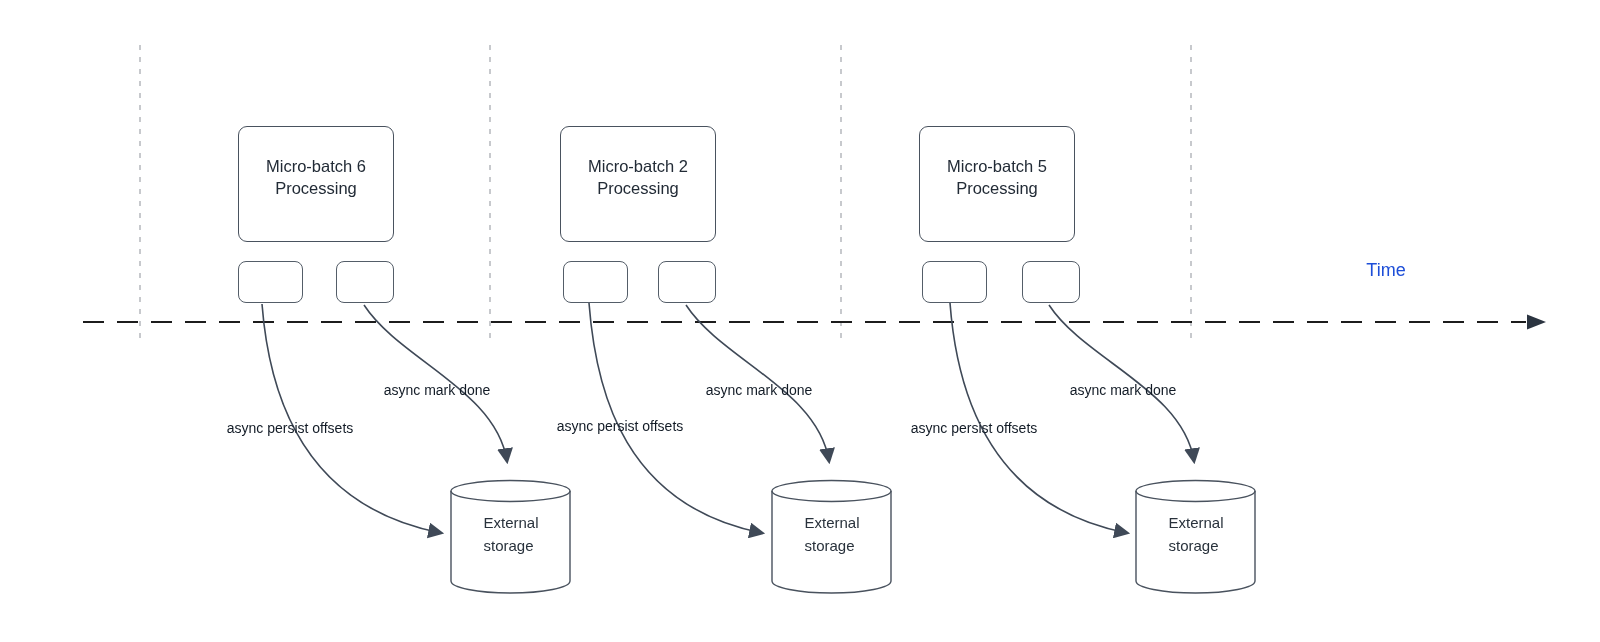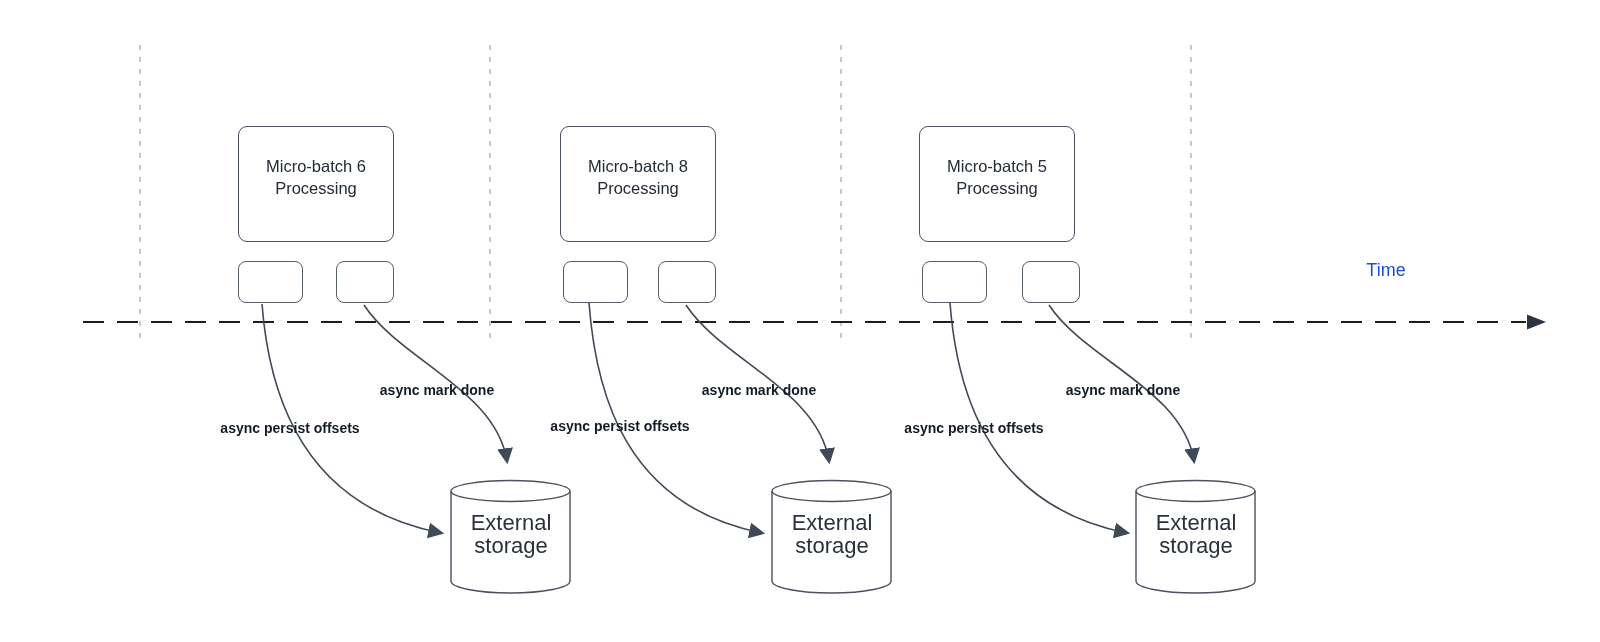--- a/index.html
+++ b/index.html
@@ -35,31 +35,31 @@
     border-radius:8px;
     background:#ffffff;
     box-sizing:border-box;
   }
   .mini-left{width:65px;}
   .mini-right{width:58px;}
   .curve-label{
     position:absolute;
     transform:translateX(-50%);
     font-size:14px;
-    font-weight:bold;
+    font-weight:normal;
     color:#121b26;
     white-space:nowrap;
   }
   .storage-label{
     position:absolute;
     transform:translateX(-50%);
-    font-size:22px;
+    font-size:15px;
     line-height:23px;
     color:#29323c;
-    text-align:center;
+    text-align:left;
     white-space:pre-line;
   }
   .time-label{
     position:absolute;
     left:1386px;top:260px;
     transform:translateX(-50%);
     font-size:18px;
     color:#1d4ed8;
   }
 </style>
@@ -113,21 +113,21 @@
 Processing</div>
   </div>
   <div class="mini-box mini-left" style="left:238px;top:261px;"></div>
   <div class="mini-box mini-right" style="left:336px;top:261px;"></div>
   <div class="curve-label" style="left:290px;top:420px;">async persist offsets</div>
   <div class="curve-label" style="left:437px;top:382px;">async mark done</div>
   <div class="storage-label" style="left:511px;top:511px;">External
 storage</div>
 
   <div class="batch-box" style="left:560px;top:126px;">
-    <div class="batch-title">Micro-batch 8
+    <div class="batch-title">Micro-batch 2
 Processing</div>
   </div>
   <div class="mini-box mini-left" style="left:563px;top:261px;"></div>
   <div class="mini-box mini-right" style="left:658px;top:261px;"></div>
   <div class="curve-label" style="left:620px;top:418px;">async persist offsets</div>
   <div class="curve-label" style="left:759px;top:382px;">async mark done</div>
   <div class="storage-label" style="left:832px;top:511px;">External
 storage</div>
 
   <div class="batch-box" style="left:919px;top:126px;">

